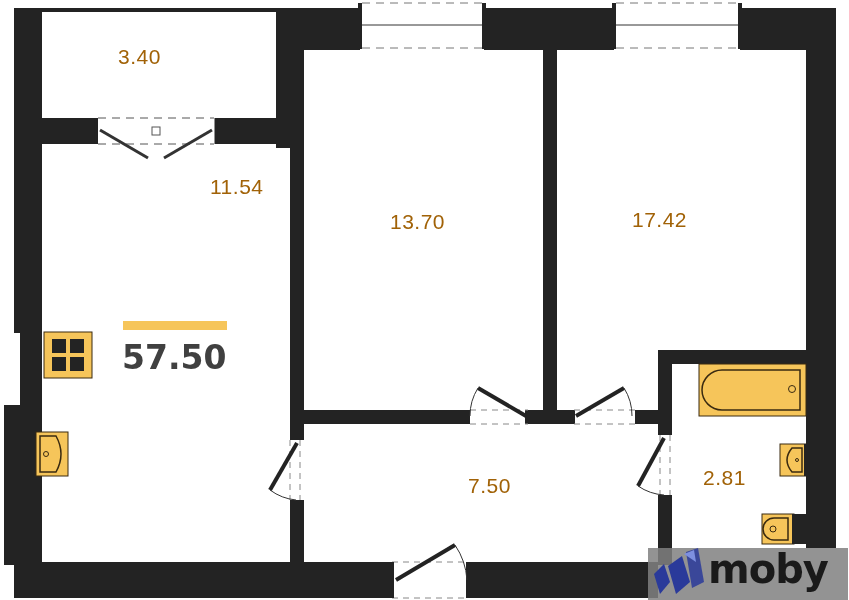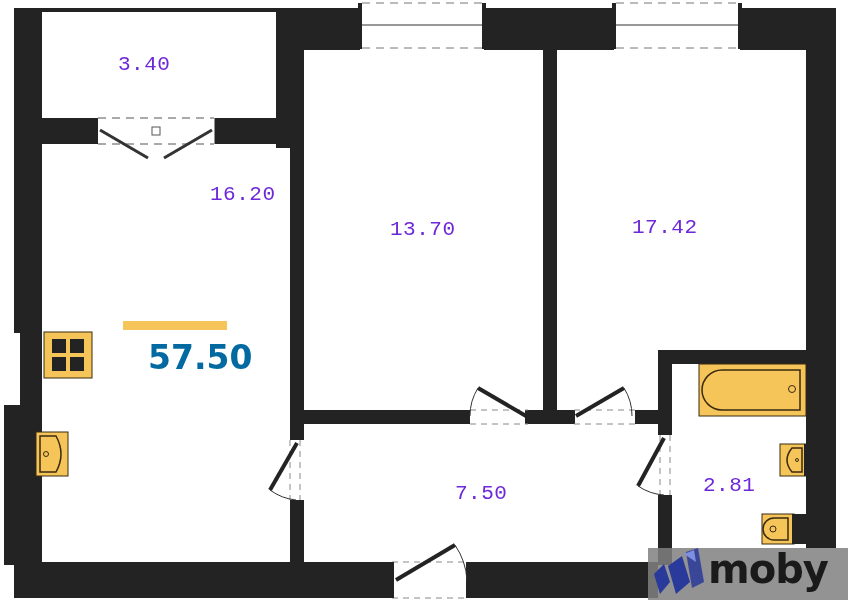--- a/index.html
+++ b/index.html
@@ -1,19 +1,19 @@
 <!DOCTYPE html>
 <html><head>
 <meta charset="utf-8">
 <style>
   html, body { margin:0; padding:0; background:#ffffff; }
   body { width:849px; height:600px; position:relative; overflow:hidden; font-family:"DejaVu Sans", sans-serif; }
   #plan { position:absolute; left:0; top:0; width:849px; height:600px; }
-  .label { position:absolute; font-family:Liberation Mono, monospace; color:#6d28d9; font-size:21px; letter-spacing:0.5px;margin-top:8px; }
-  .total { position:absolute; font-family:"DejaVu Sans", sans-serif; font-weight:bold; color:#0369a1; font-size:33px;margin-left:26px; }
+  .label { position:absolute; font-family:Liberation Sans, sans-serif; color:#a16207; font-size:21px; letter-spacing:0.5px; }
+  .total { position:absolute; font-family:"DejaVu Sans", sans-serif; font-weight:bold; color:#404040; font-size:33px; }
   .total-bar { position:absolute; background:#f6c55a; }
   .logo-wrap { position:absolute; left:648px; top:548px; width:200px; height:68px; background:rgba(128,128,128,0.85); }
   .logo-text { position:absolute; left:60px; top:-2px; font-family:"DejaVu Sans", sans-serif; font-weight:bold; font-size:40px; color:#1a1a1a; letter-spacing:-1px; }
 </style>
 </head>
 <body>
 
 <svg id="plan" viewBox="0 0 849 600" xmlns="http://www.w3.org/2000/svg">
   <g fill="#232323">
 
@@ -134,24 +134,24 @@
   </g>
   <g>
     <rect x="762" y="514" width="32" height="30" fill="#f6c55a" stroke="#3a2a10"></rect>
     <rect x="792" y="514" width="14" height="30" fill="#232323"></rect>
     <path d="M788 518 L774 518 A 11 11 0 0 0 774 540 L788 540 Z" fill="none" stroke="#3a2a10" stroke-width="1.5"></path>
     <circle cx="773" cy="529" r="3" fill="none" stroke="#3a2a10"></circle>
   </g>
 </svg>
 
 <div class="label" style="left:118px;top:45px;">3.40</div>
-<div class="label" style="left:210px;top:175px;">16.20</div>
+<div class="label" style="left:210px;top:175px;">11.54</div>
 <div class="label" style="left:390px;top:210px;text-align:right;">13.70</div>
 <div class="label" style="left:632px;top:208px;">17.42</div>
-<div class="label" style="left:455px;top:474px;">7.50</div>
+<div class="label" style="left:468px;top:474px;">7.50</div>
 <div class="label" style="left:703px;top:466px;">2.81</div>
 
 <div class="total-bar" style="left:123px;top:321px;width:104px;height:9px;"></div>
 <div class="total" style="left:122px;top:338px;">57.50</div>
 
 <div class="logo-wrap">
   <svg width="60" height="52" viewBox="0 0 60 52" style="position:absolute;left:0;top:0;">
     <polygon points="6,26 16,16 22,34 12,46" fill="#2a3a9a"></polygon>
     <polygon points="20,18 34,8 42,34 28,46" fill="#2a3a9a"></polygon>
     <polygon points="38,4 50,0 56,34 44,40" fill="#2a3a9a" opacity="0.85"></polygon>

